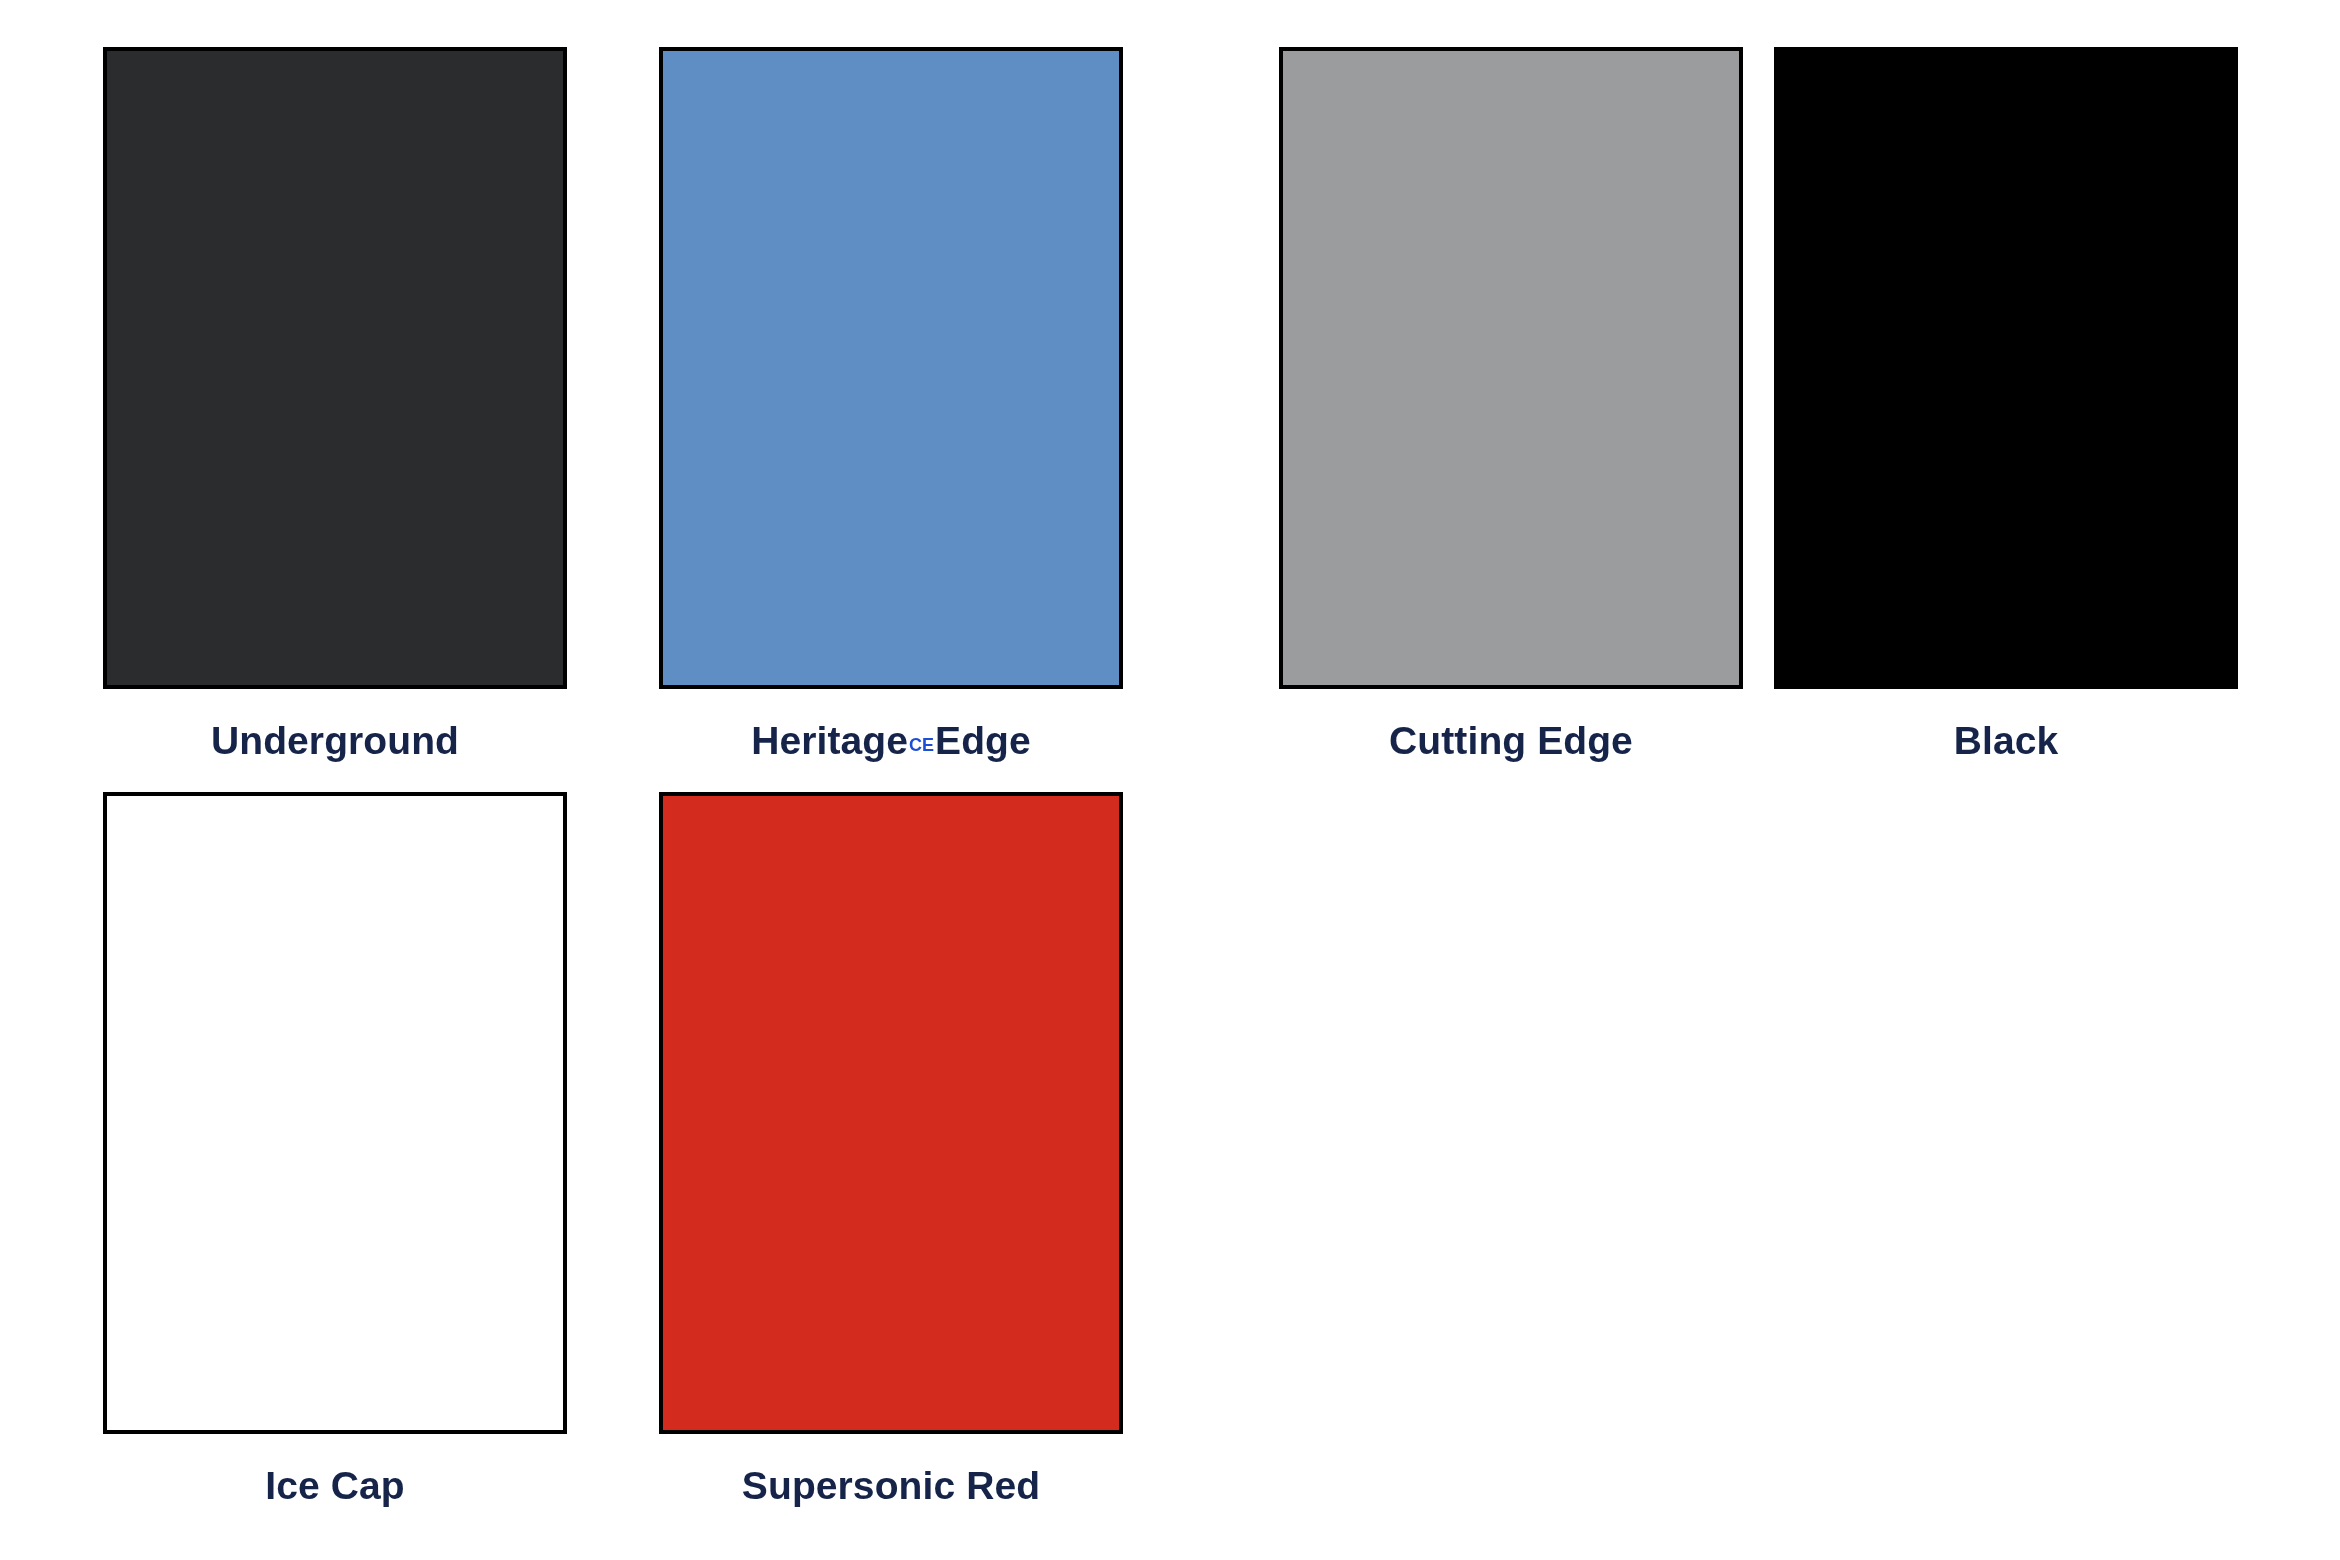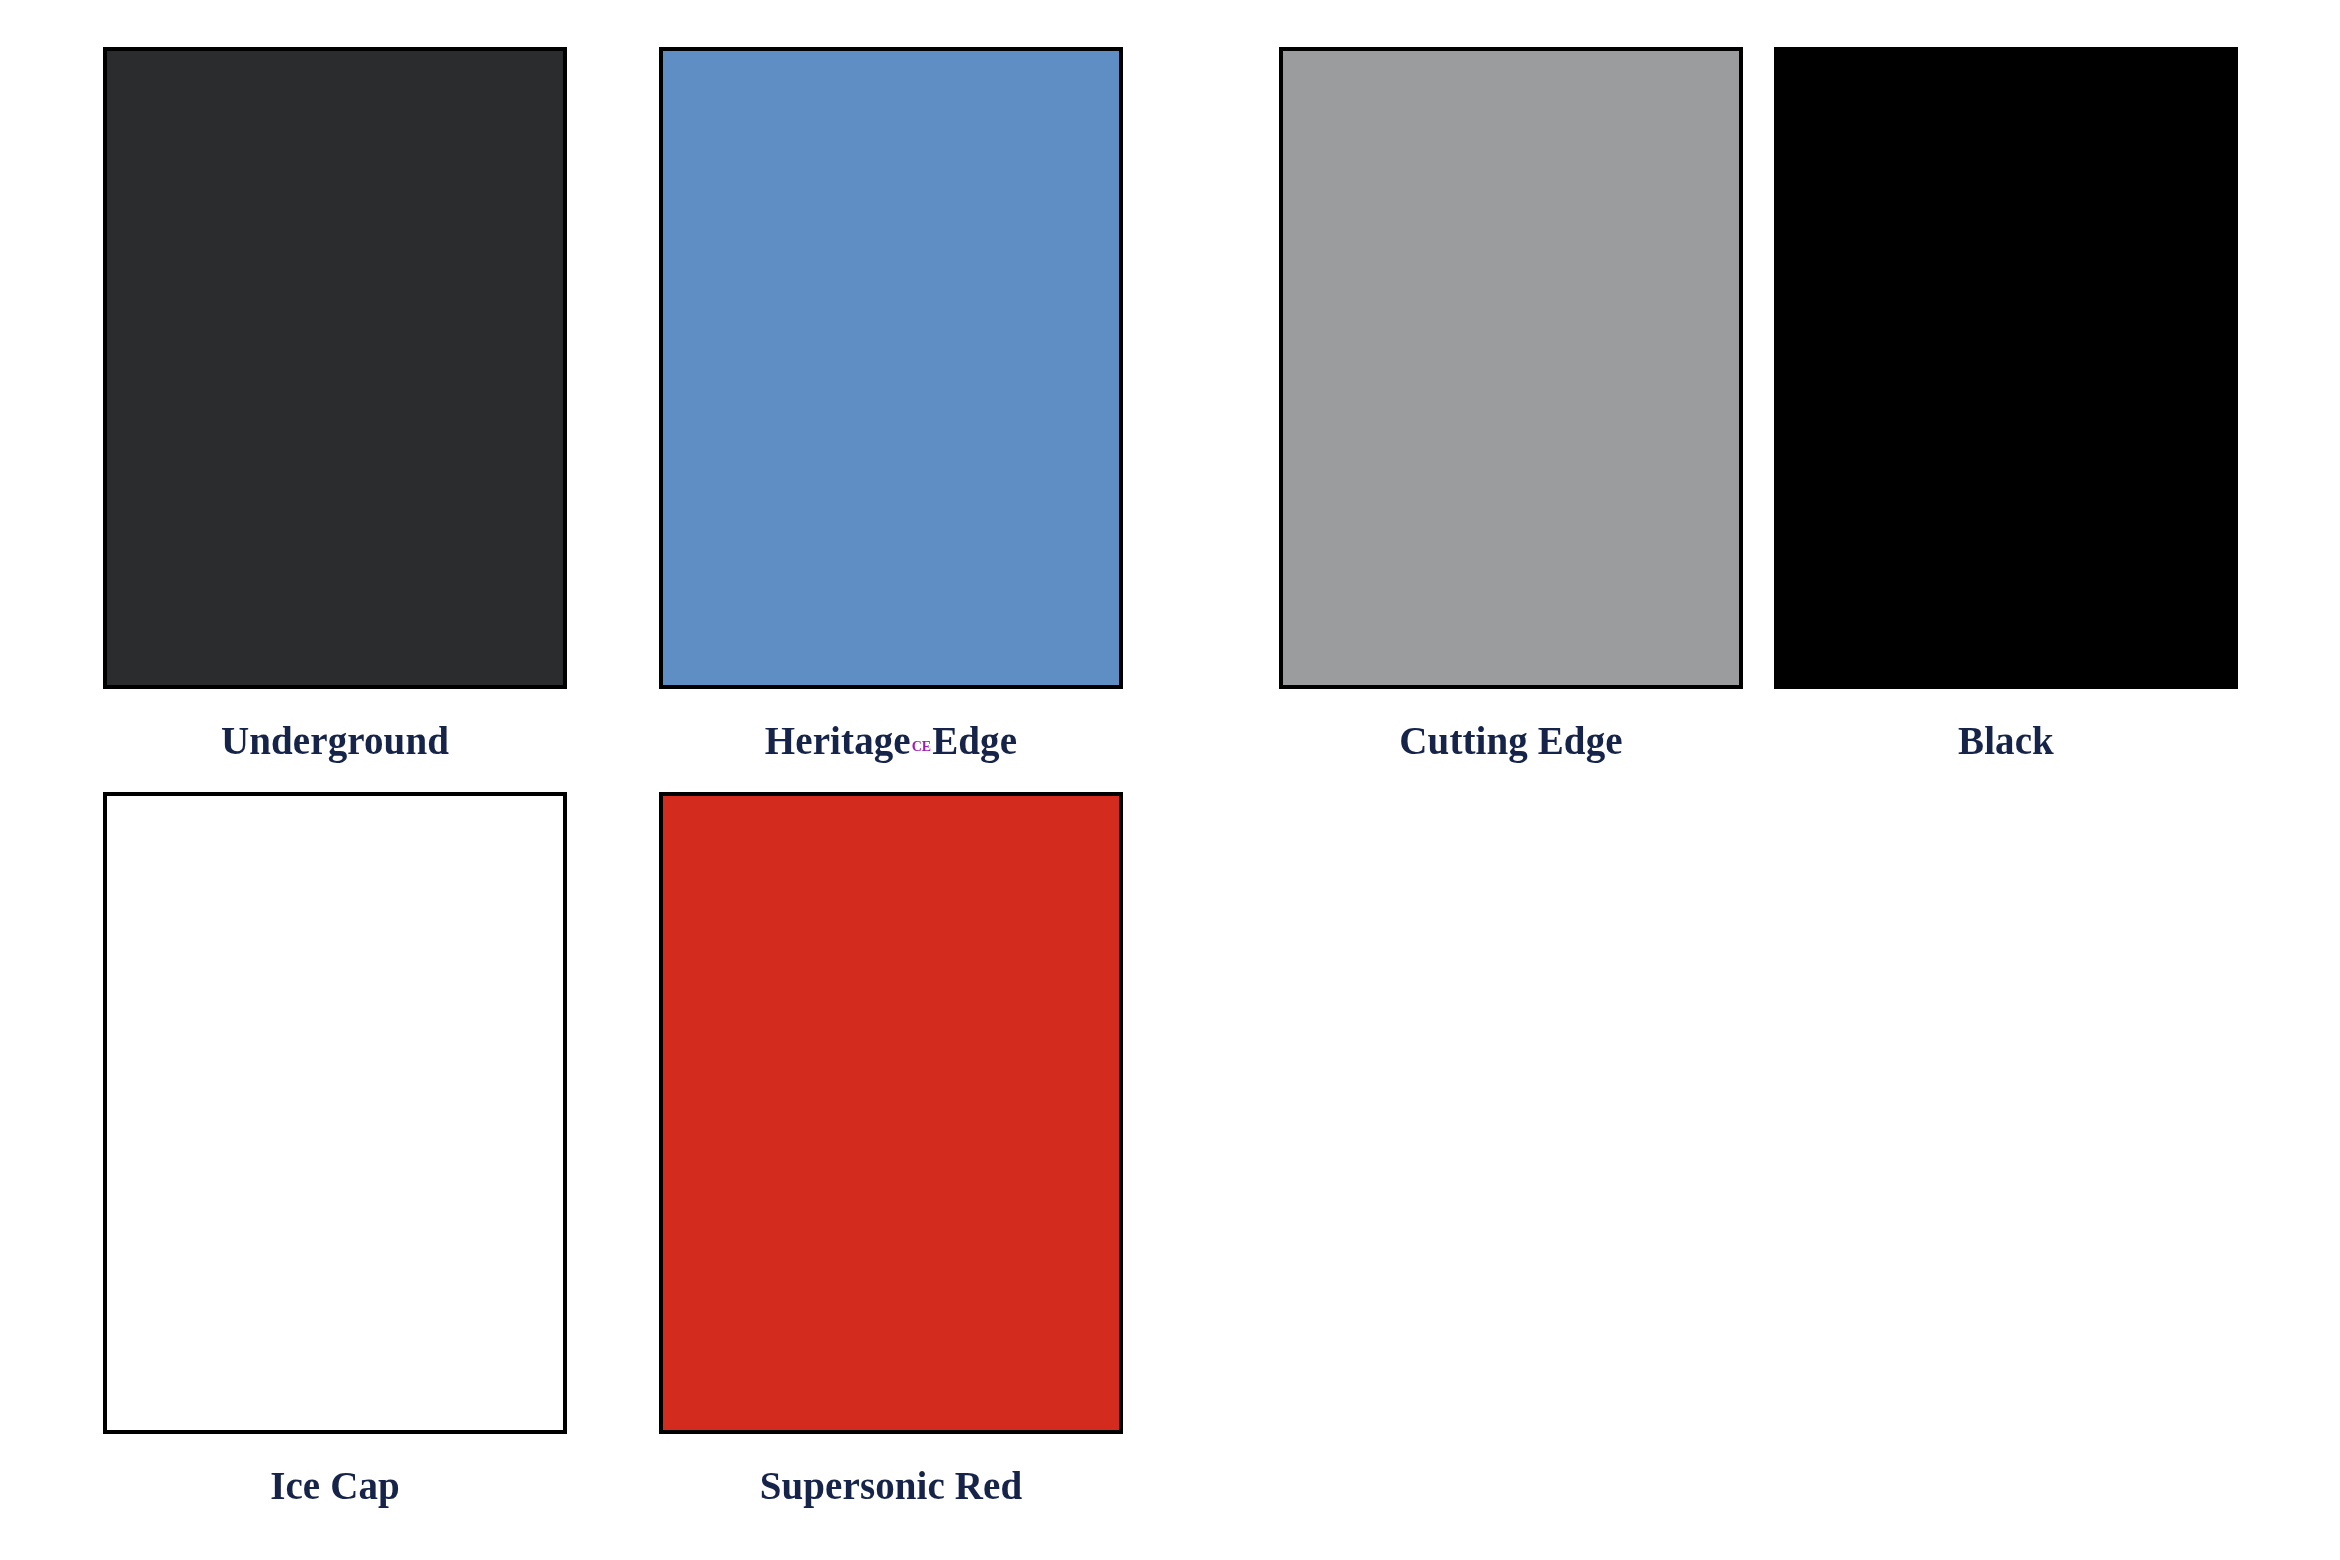--- a/index.html
+++ b/index.html
@@ -33,43 +33,43 @@
     border: 4.9px solid #000000;
     box-sizing: border-box;
     display: block;
   }
 
   .swatch-label {
     display: block;
     width: 464px;
     text-align: center;
     color: #16244a;
-    font-family: Liberation Serif, serif;
+    font-family: Liberation Sans, sans-serif;
     font-weight: bold;
     font-size: 39px;
     letter-spacing: 0.1px;
     line-height: 49px;
     margin-top: 27px;
     white-space: nowrap;
   }
 
   
   .col-0 { left: 103px; }
   .col-1 { left: 659px; }
   .col-2 { left: 1279px; }
   .col-3 { left: 1774px; }
 
   .row-0 { top: 47px; }
   .row-1 { top: 792px; }
 
   
   .label-artifact {
-    font-size: 14px;
+    font-size: 18px;
     font-weight: bold;
-    color: #a21caf;
+    color: #1d4ed8;
     vertical-align: 0.18em;
     letter-spacing: 0;
     padding: 0 1px;
   }
 </style>
 </head>
 <body>
 
 <div id="palette-sheet" style="background-color: rgb(255, 255, 255);">
 

